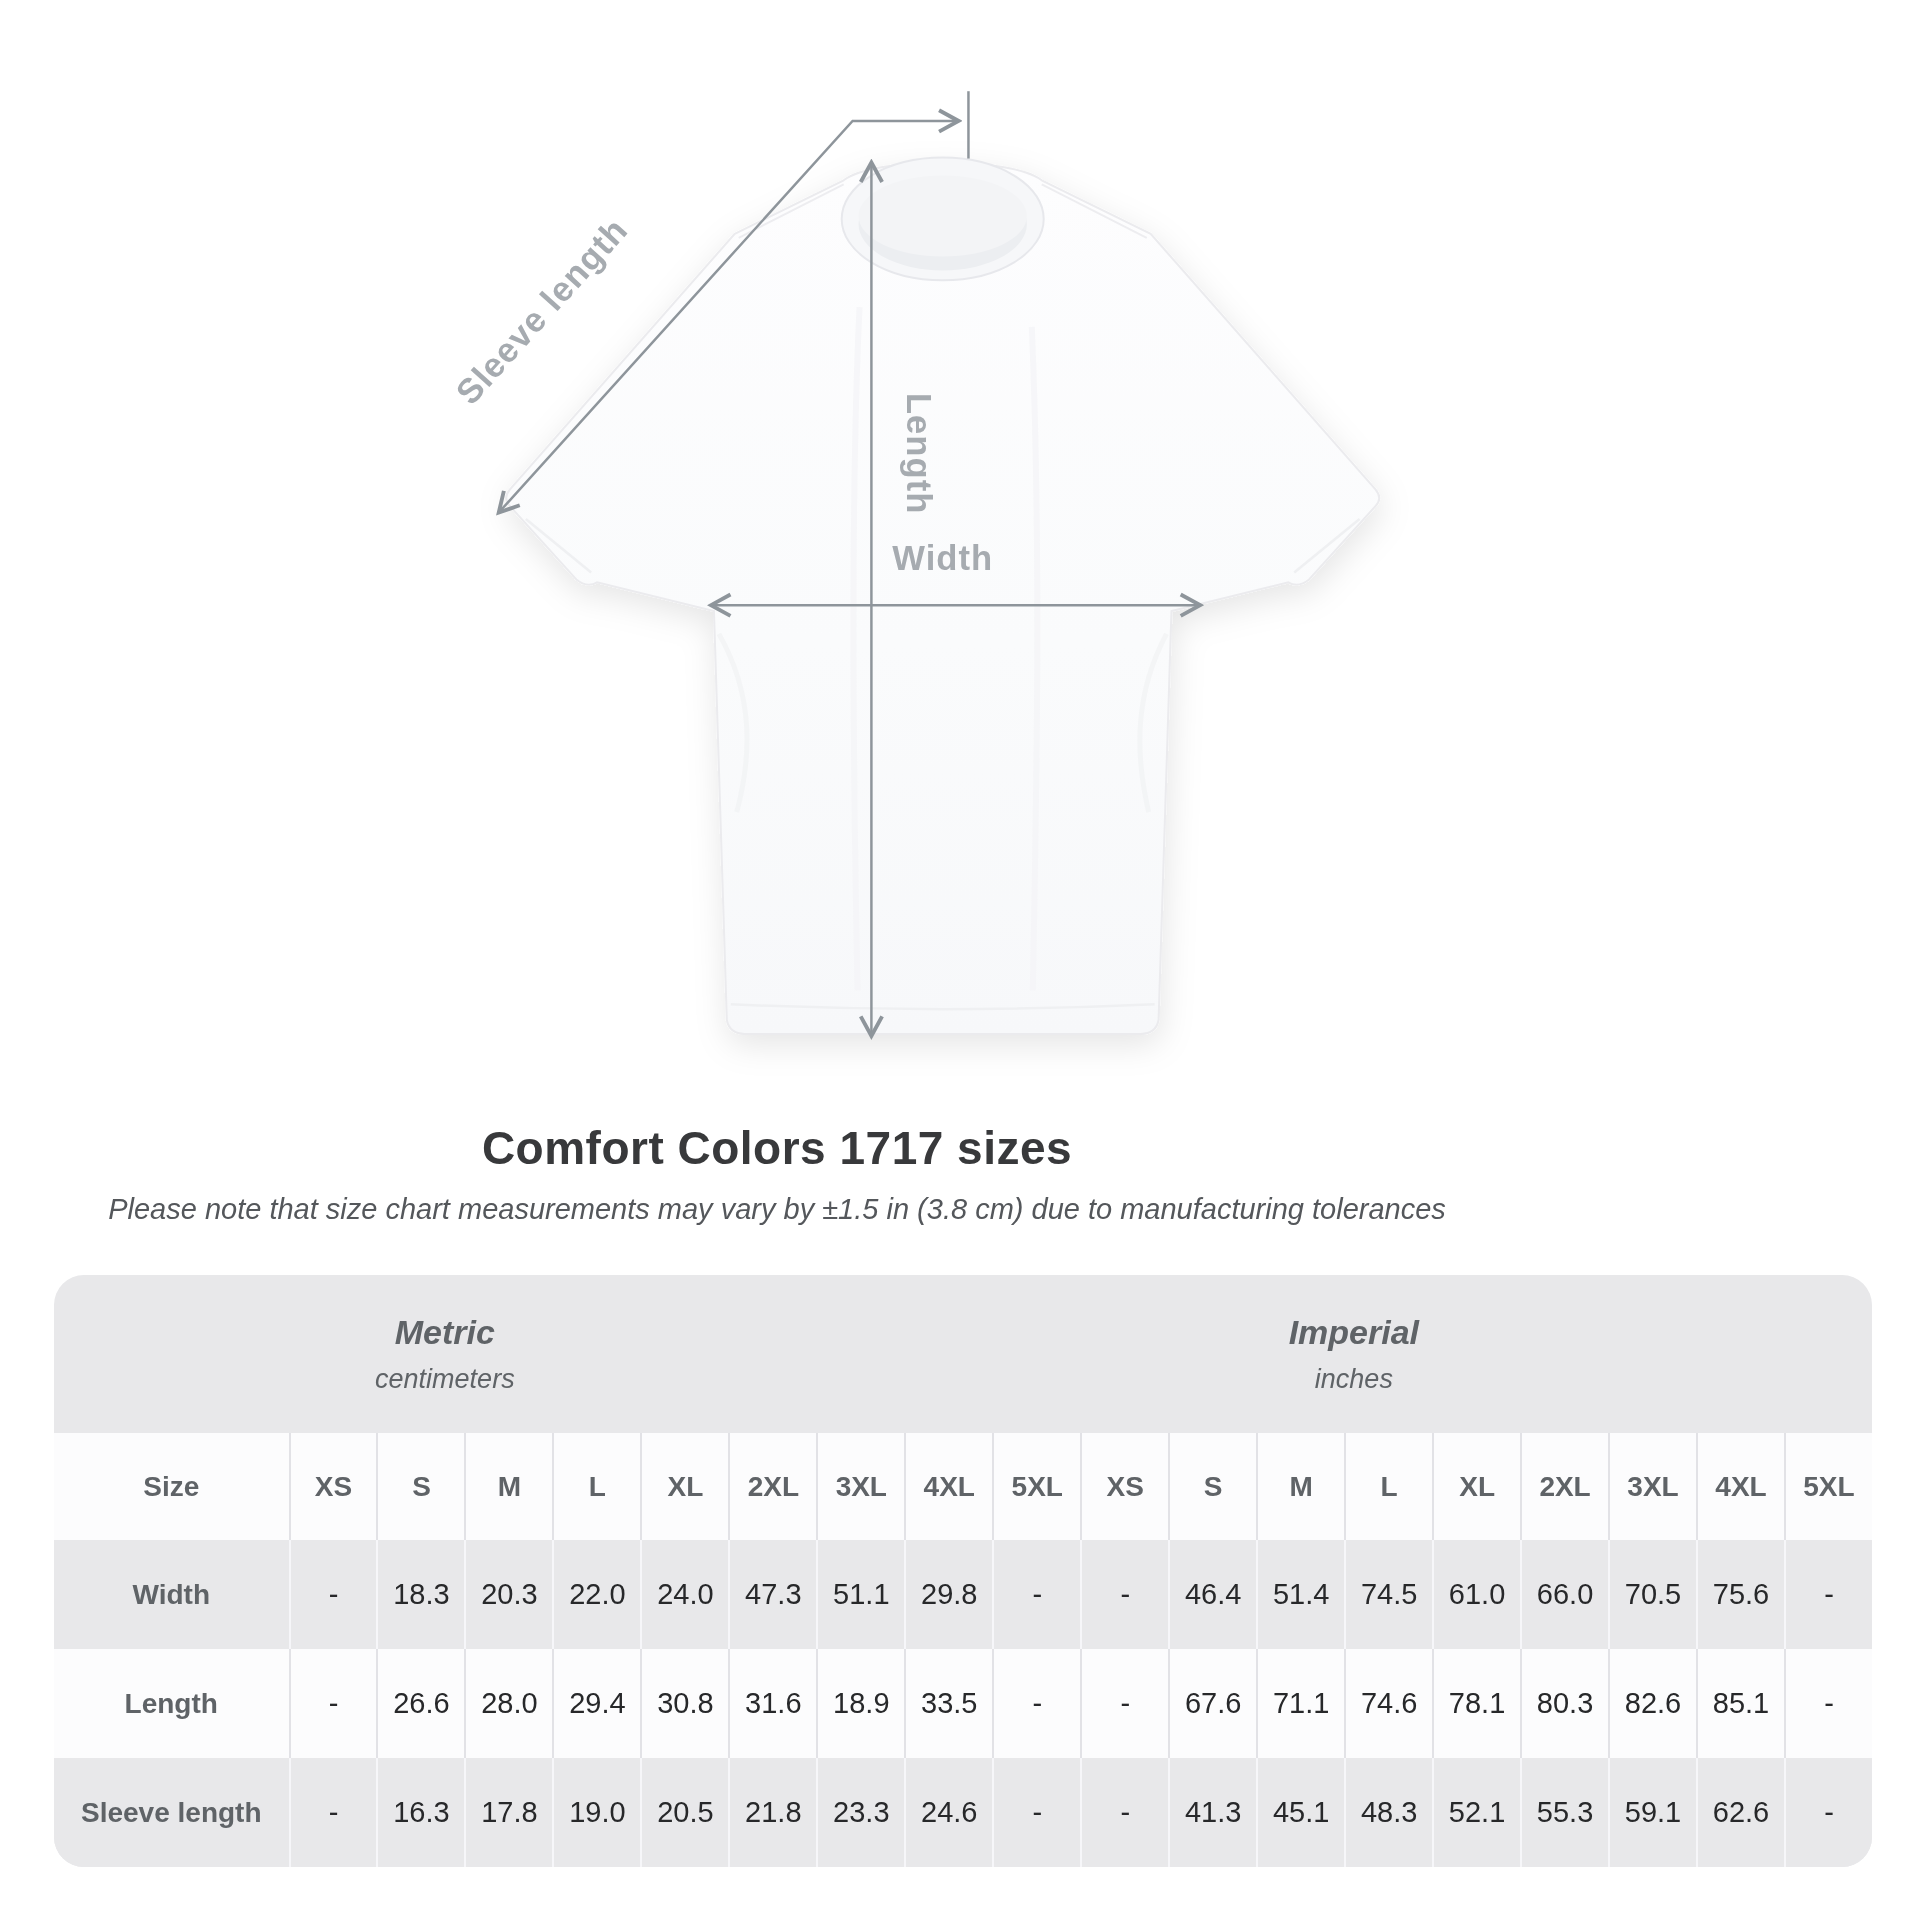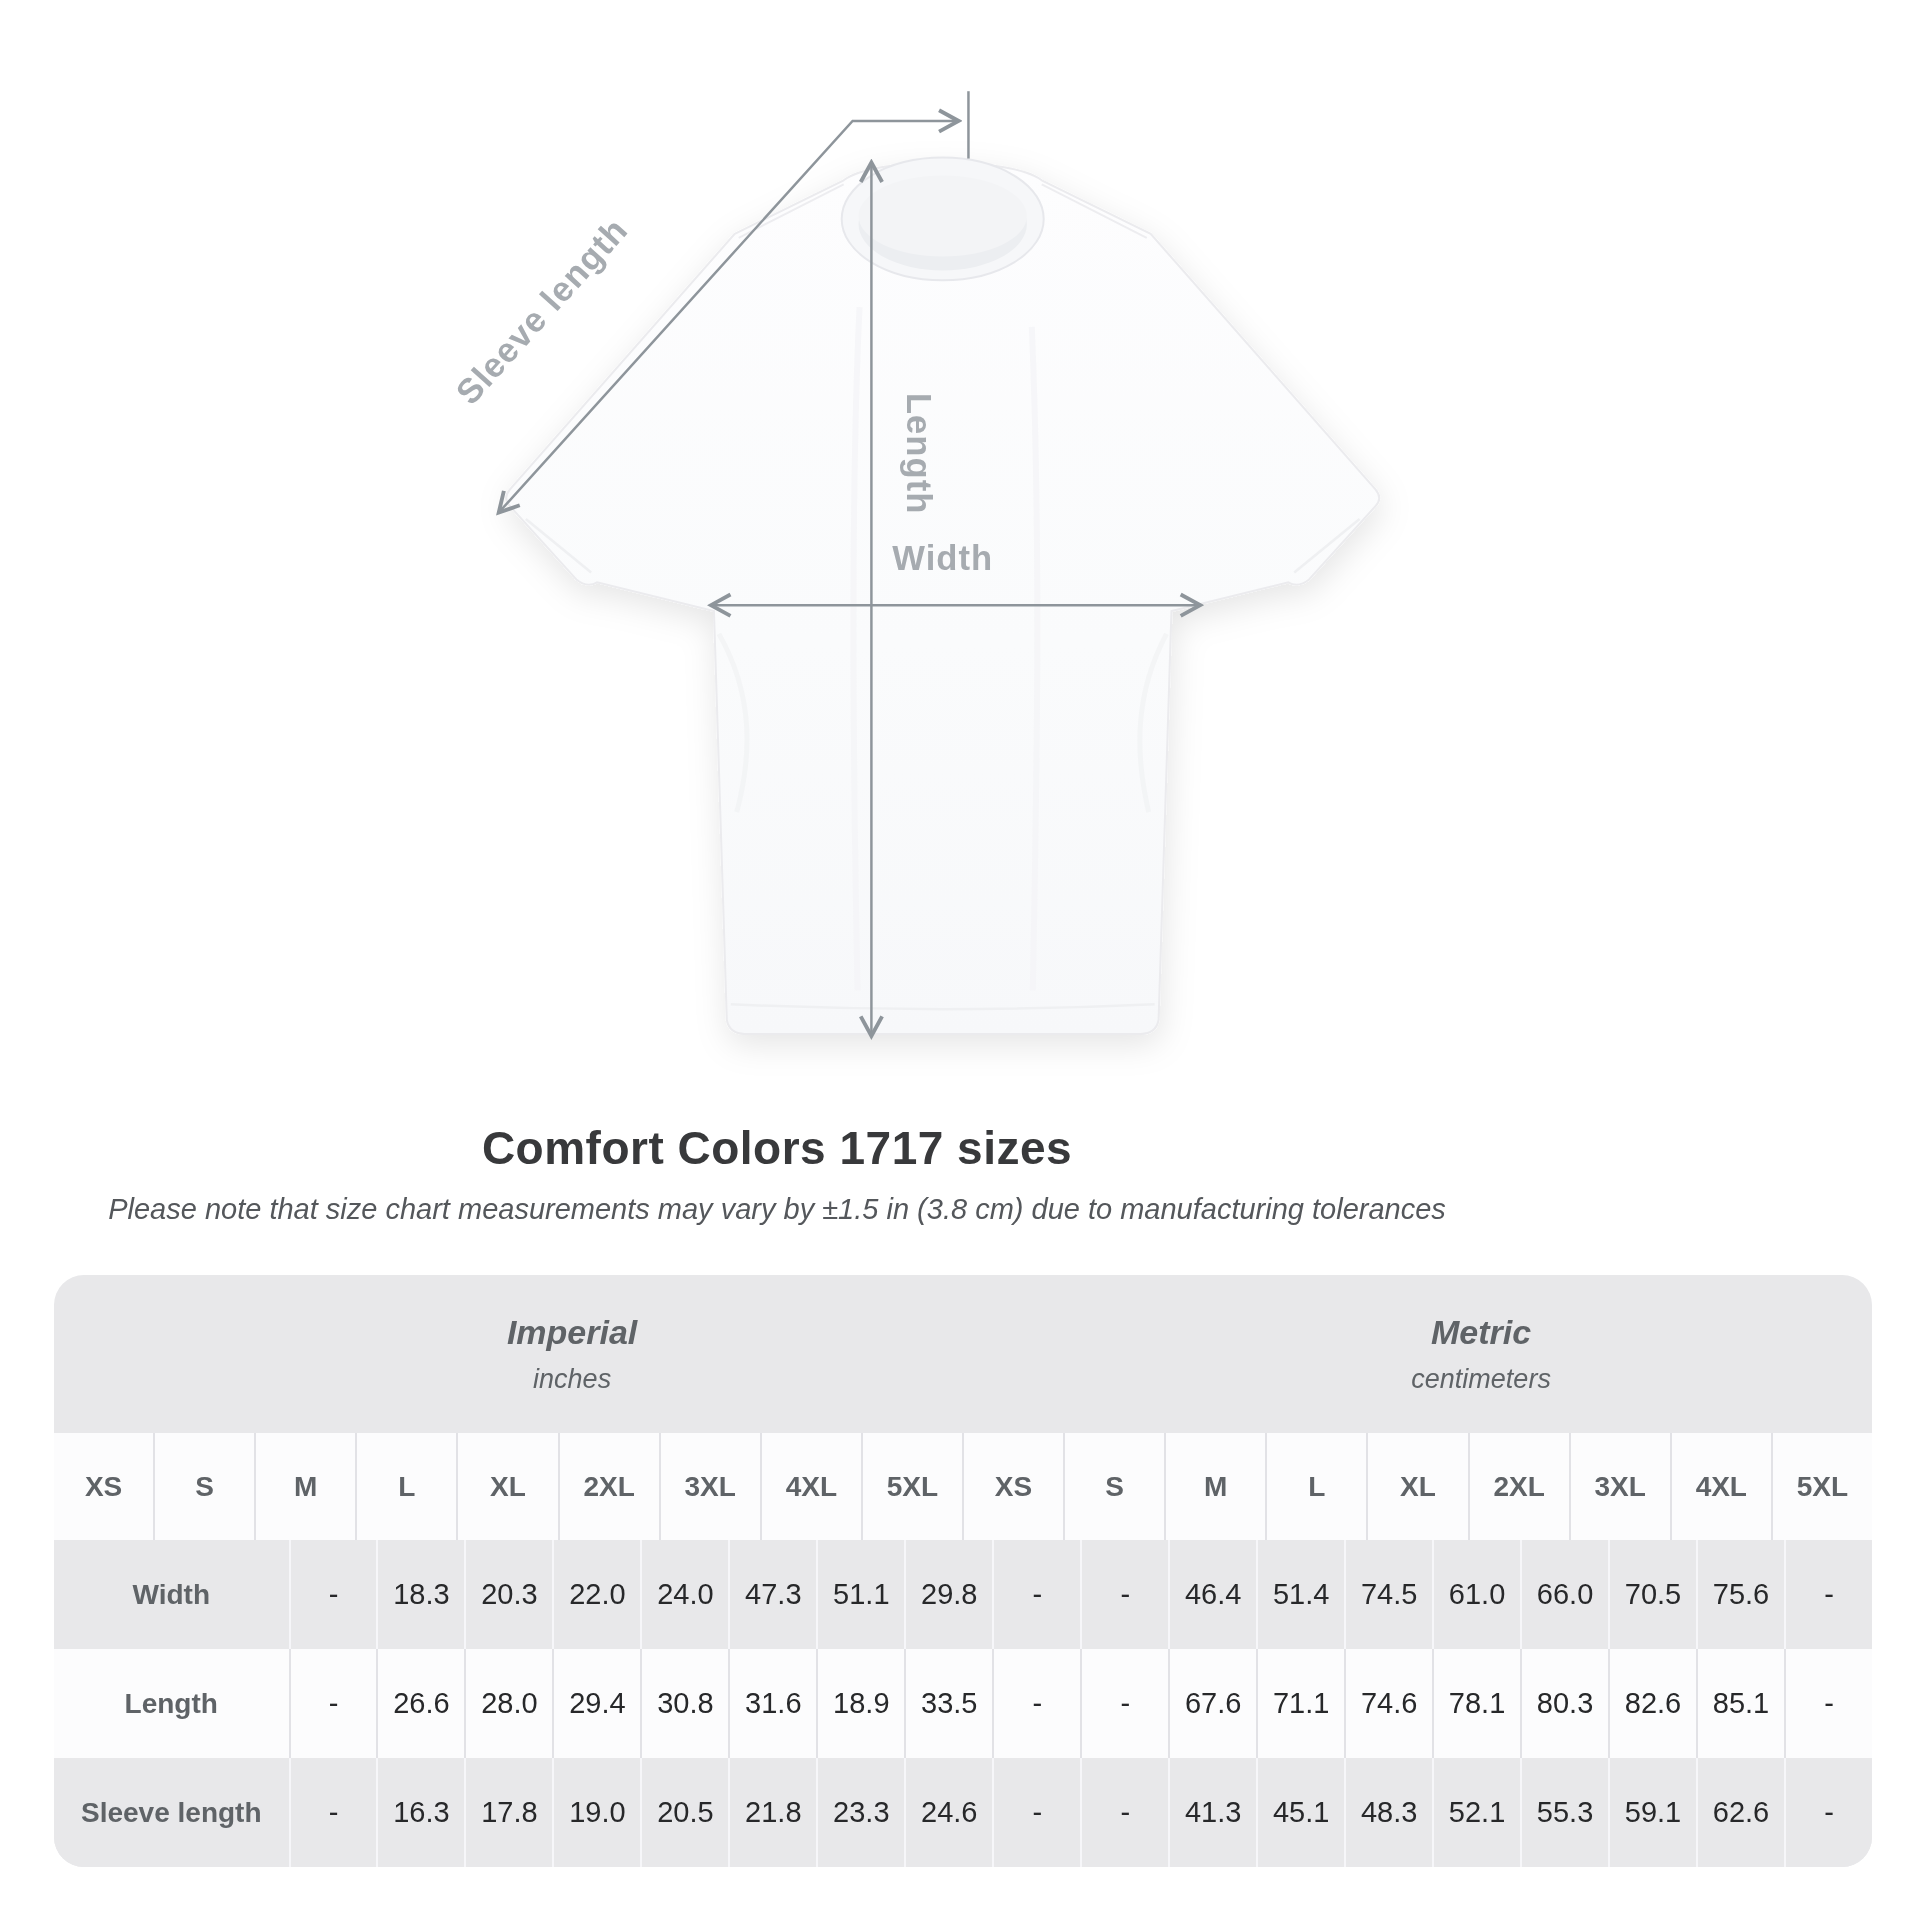--- a/index.html
+++ b/index.html
@@ -111,30 +111,31 @@
     <text class="dim-label" text-anchor="middle" transform="translate(952,576)">Width</text>
   </svg>
 
   <div id="title-block">
     <div id="page-title">Comfort Colors 1717 sizes</div>
     <div id="page-subtitle">Please note that size chart measurements may vary by ±1.5 in (3.8 cm) due to manufacturing tolerances</div>
   </div>
 
   <div id="size-table">
     <div id="unit-band">
+      <div class="band-group metric">
+        <div class="band-title">Metric</div>
+        <div class="band-unit">centimeters</div>
+      </div>
       <div class="band-group imperial">
         <div class="band-title">Imperial</div>
         <div class="band-unit">inches</div>
       </div>
-      <div class="band-group metric">
-        <div class="band-title">Metric</div>
-        <div class="band-unit">centimeters</div>
-      </div>
     </div>
     <div class="trow head" id="header-row">
+        <div class="cell label">Size</div>
         <div class="cell colhead">XS</div>
         <div class="cell colhead">S</div>
         <div class="cell colhead">M</div>
         <div class="cell colhead">L</div>
         <div class="cell colhead">XL</div>
         <div class="cell colhead">2XL</div>
         <div class="cell colhead">3XL</div>
         <div class="cell colhead">4XL</div>
         <div class="cell colhead">5XL</div>
         <div class="cell colhead">XS</div>

